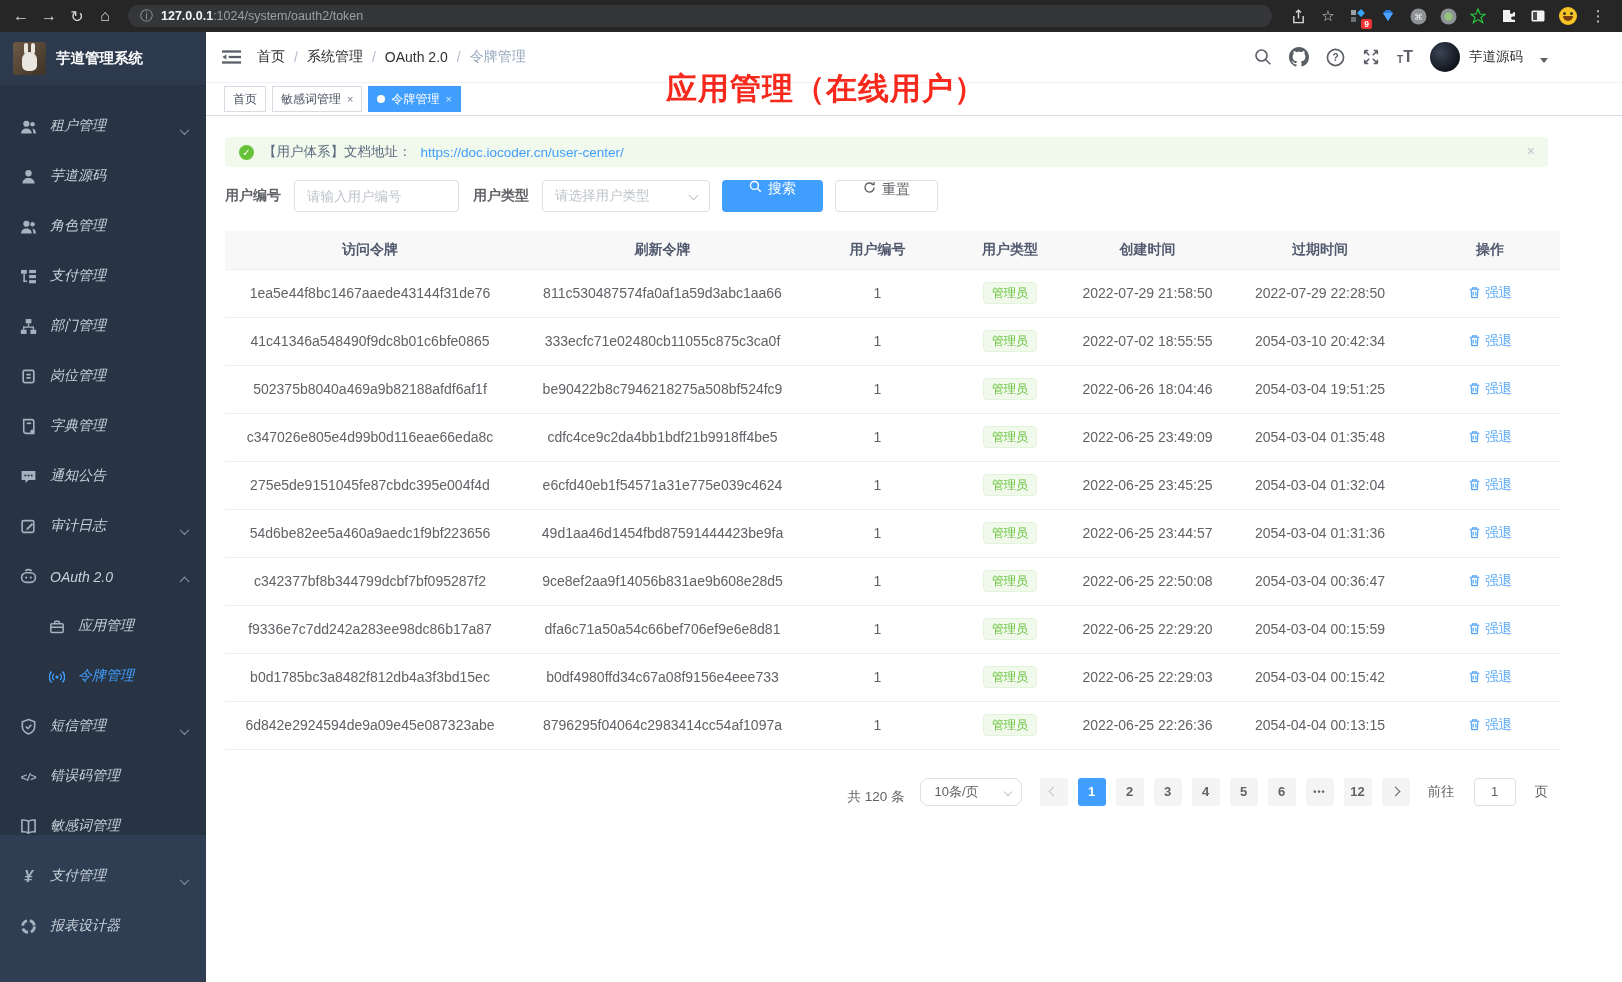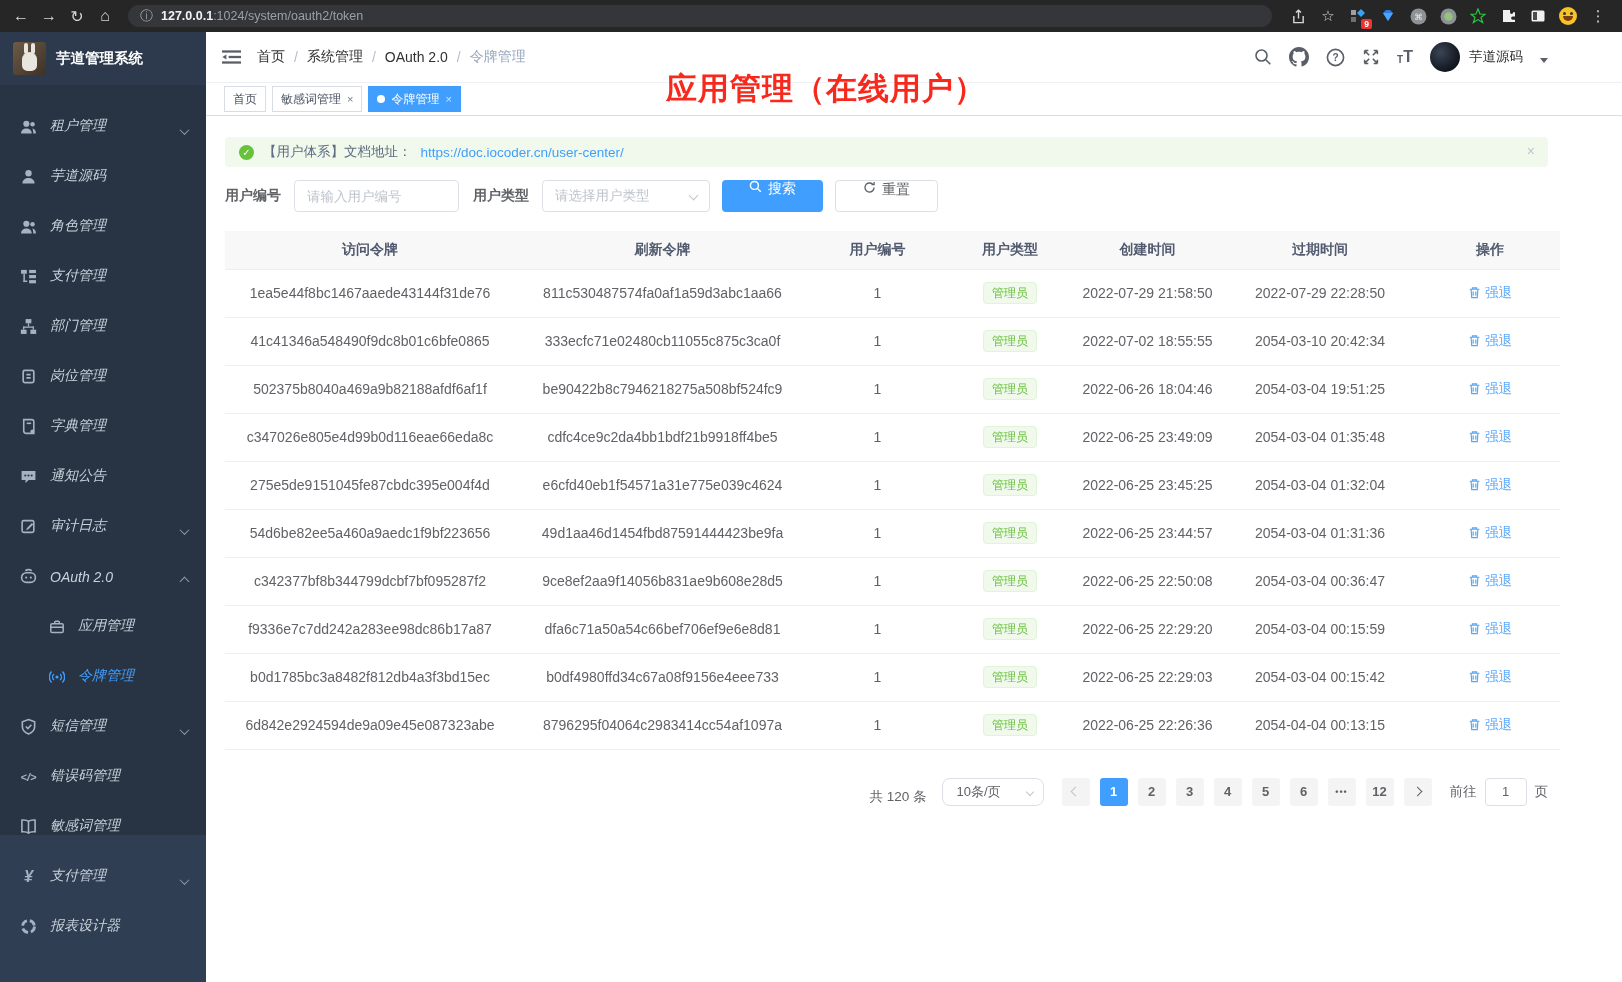--- a/index.html
+++ b/index.html
@@ -88,21 +88,21 @@
   .pagi { display:flex; justify-content:flex-end; align-items:flex-end; margin-top:28px; font-size:13.5px; color:#606266; }
   .ptotal { margin-right:15px; }
   .psize { width:102px; height:28px; border:1px solid #dcdfe6; border-radius:8px; font-size:13px; color:#606266; display:flex; align-items:center; padding:0 24px 0 14px; position:relative; cursor:pointer; margin-right:18px; }
   .psize .schev { position:absolute; right:10px; top:10px; width:6px; height:6px; border-right:1.4px solid #c0c4cc; border-bottom:1.4px solid #c0c4cc; transform:rotate(45deg); }
   .plist { display:flex; align-items:center; gap:10px; }
   .pbtn { min-width:28px; height:28px; padding:0 4px; background:#f4f4f5; border-radius:3px; display:flex; align-items:center; justify-content:center; font-weight:700; font-size:13px; color:#606266; cursor:pointer; }
   .pbtn.active { background:#409eff; color:#fff; }
   .pchev { width:7px; height:7px; border-right:1.6px solid #606266; border-bottom:1.6px solid #606266; }
   .pchev.left { transform:rotate(135deg); border-color:#c0c4cc; }
   .pchev.right { transform:rotate(-45deg); }
-  .goto { display:flex; align-items:center; gap:8px; margin-left:18px; }
+  .goto { display:flex; align-items:center; gap:19px; margin-left:18px; }
   .goto input { width:42px; height:28px; border:1px solid #dcdfe6; border-radius:4px; text-align:center; font-size:13px; color:#606266; font-family:"Liberation Sans",sans-serif; outline:none; }
 </style>
 </head>
 <body>
 
 <div class="browser-bar">
   <span class="bicon">←</span>
   <span class="bicon">→</span>
   <span class="bicon">↻</span>
   <span class="bicon">⌂</span>

